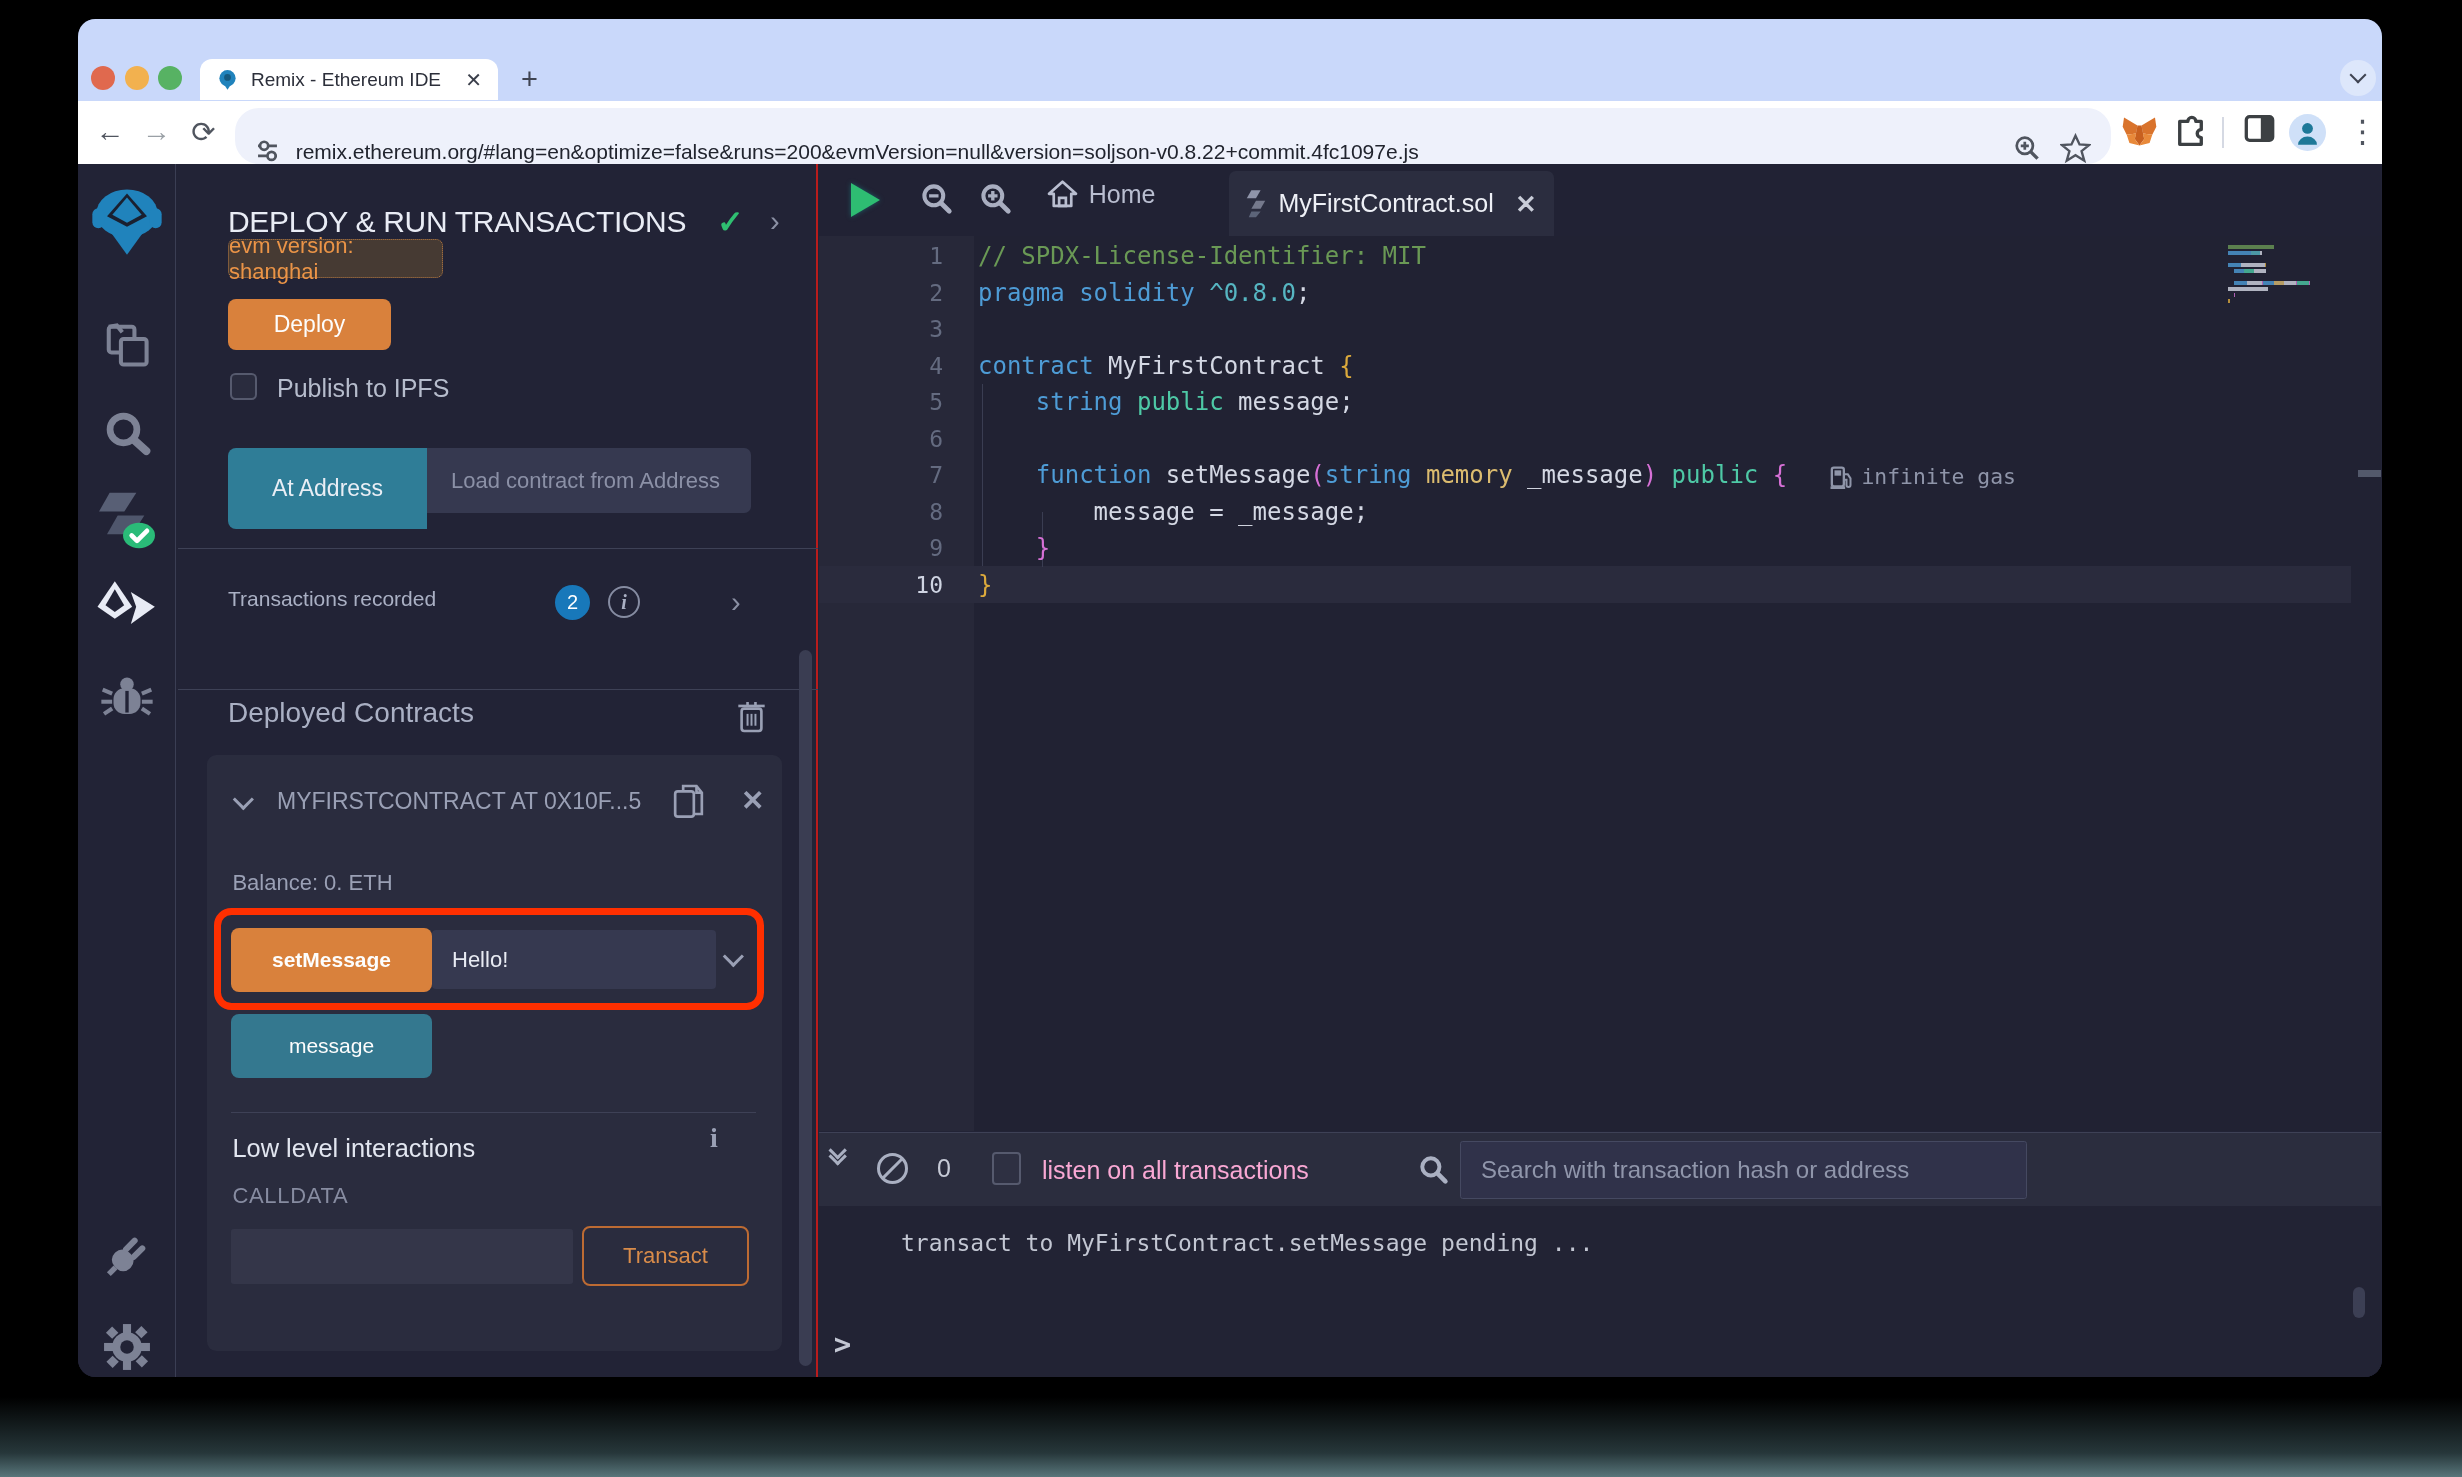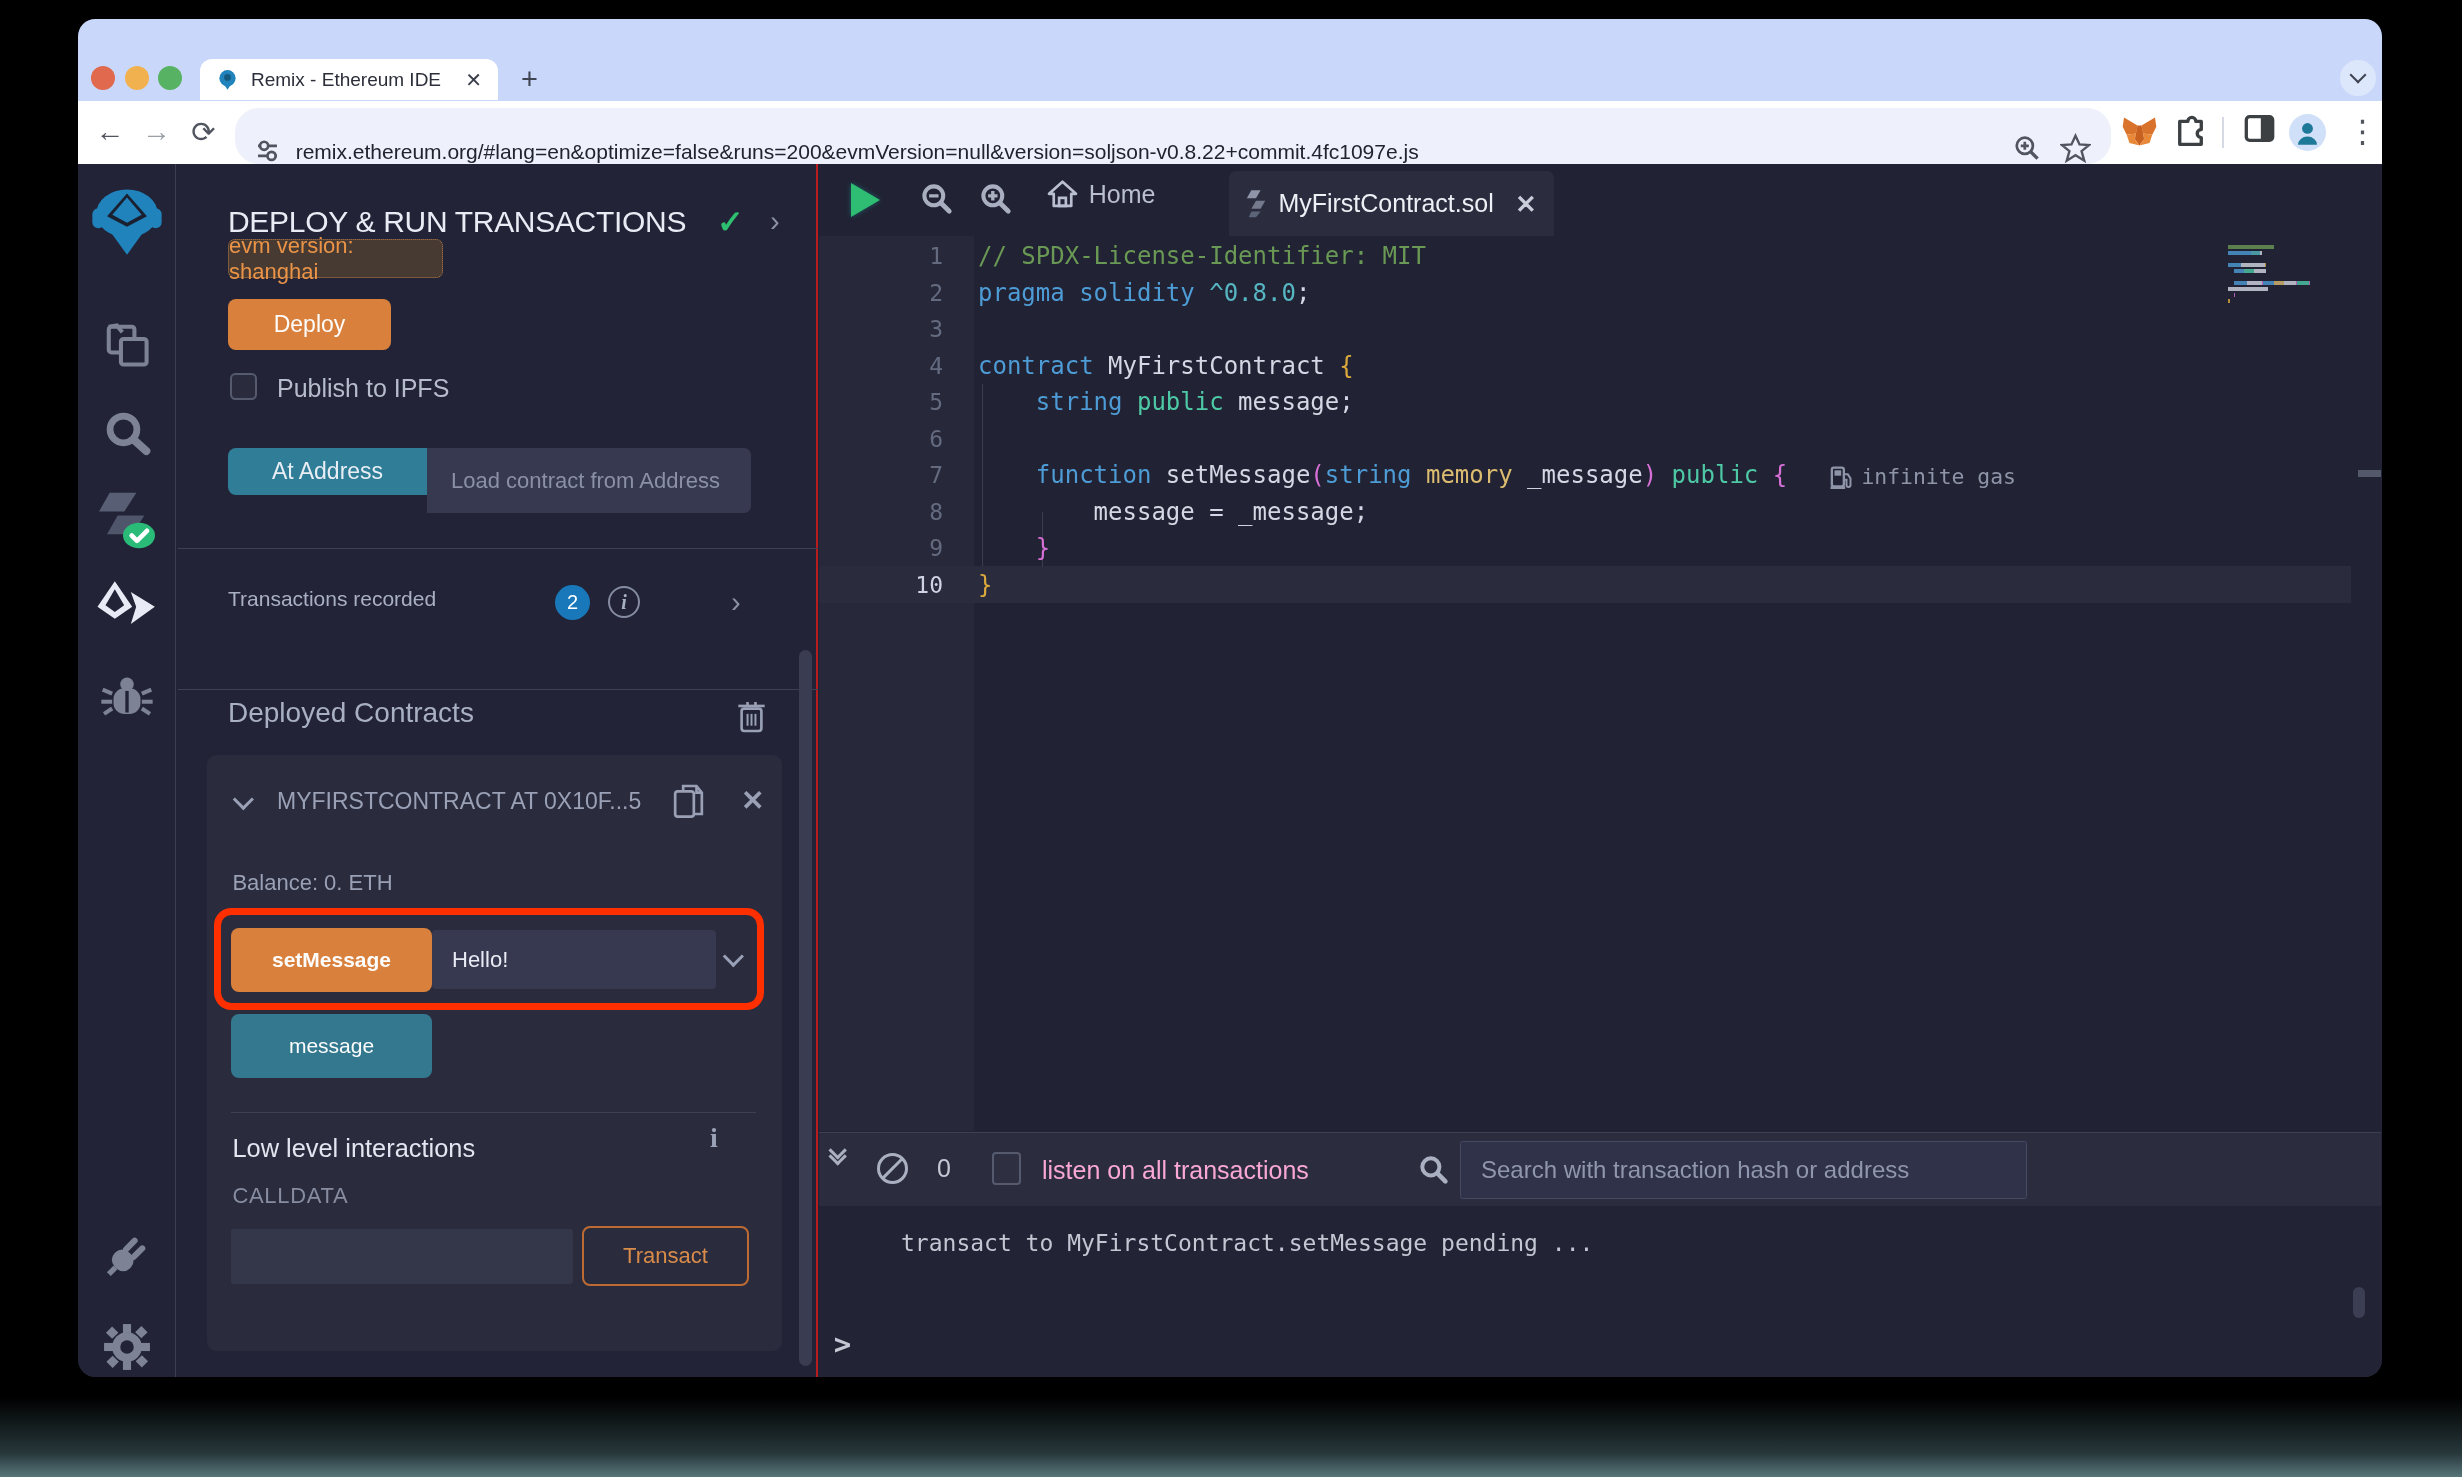--- a/index.html
+++ b/index.html
@@ -53,21 +53,21 @@
   .evm-badge { position:absolute; left:50px; top:75px; width:215px; height:39px; background:#463a33;
             border:1.3px dotted #b97c44; border-radius:6.7px; display:flex; align-items:center; justify-content:center;
             font-size:22px; color:#eb9447; }
   .btn { display:flex; align-items:center; justify-content:center; color:#fdfdfd; }
   .btn-orange { background:#d9813c; border-radius:8px; }
   .btn-teal { background:#2f7d97; border-radius:8px; }
   .deploy-btn { position:absolute; left:50px; top:135px; width:163px; height:51px; font-size:23px; }
   .ipfs-check { position:absolute; left:52px; top:209px; width:27px; height:27px; border:2px solid #565a6e;
             border-radius:5.4px; background:#2a2c3e; }
   .ipfs-label { position:absolute; left:99px; top:210px; font-size:25px; color:#b6bccc; }
-  .ataddr-btn { position:absolute; left:50px; top:284px; width:199px; height:47px; font-size:23px;
+  .ataddr-btn { position:absolute; left:50px; top:284px; width:199px; height:81px; font-size:23px;
             border-radius:8px 0 0 8px; color:#e9eef5;text-align:center; }
   .ataddr-input { position:absolute; left:249px; top:284px; width:324px; height:65px; background:#363950;
             border:none; border-radius:0 6.7px 6.7px 0; font-size:22px; color:#e6e9f0; padding-left:24px;
             font-family:"Liberation Sans", sans-serif; }
   .ataddr-input::placeholder { color:#8b90a6; }
   .hsep { position:absolute; left:0; width:640px; height:1.3px; background:#3e4156; }
   .tx-label { position:absolute; left:50px; top:423px; font-size:21px; color:#aab0c4; }
   .tx-badge { position:absolute; left:377px; top:421px; width:35px; height:35px; border-radius:50%;
             background:#1878ba; color:#fff; font-size:20px; display:flex; align-items:center; justify-content:center; }
   .info-circle { position:absolute; left:430px; top:422px; width:32px; height:32px; border-radius:50%;

